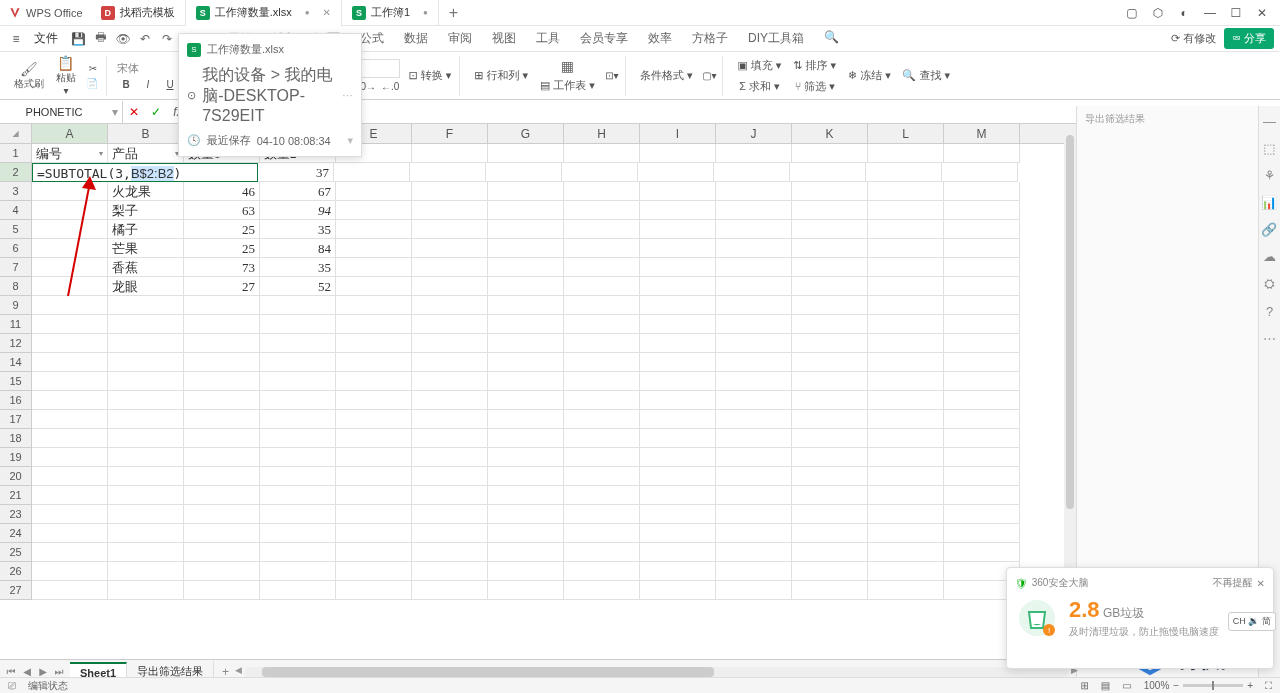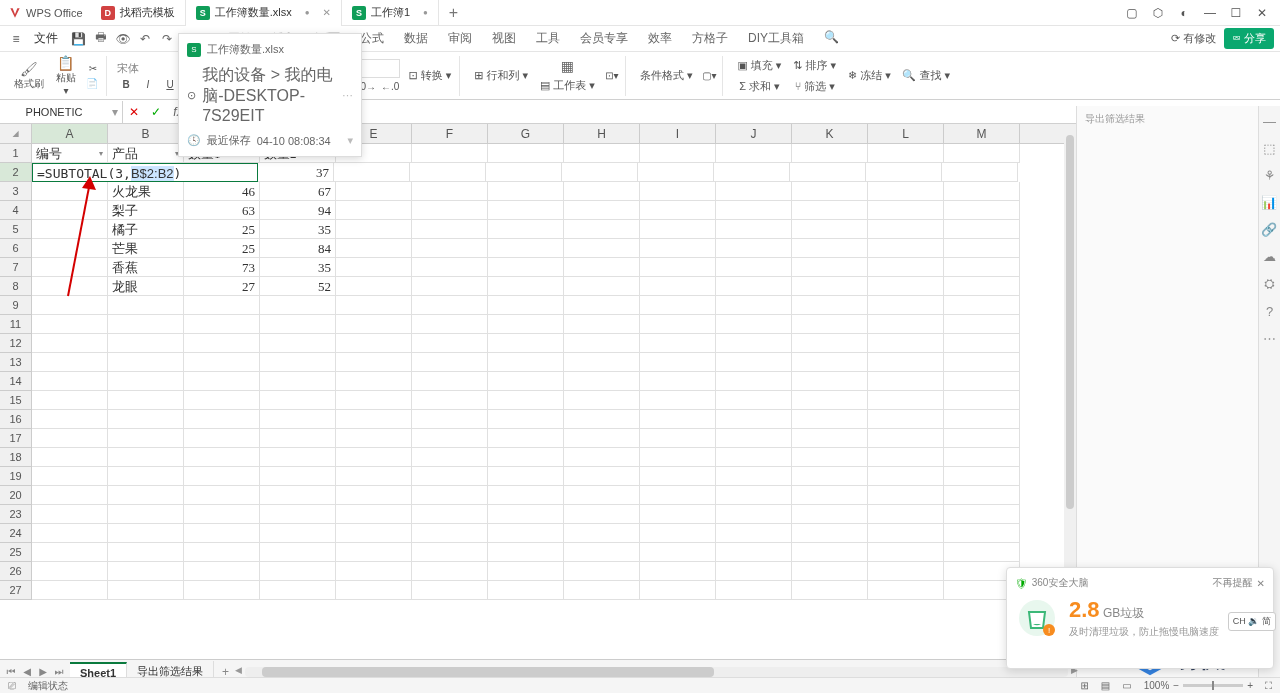--- a/index.html
+++ b/index.html
@@ -371,21 +371,21 @@
         <div class="cell" style="width: 76px;"></div>
         <div class="cell" style="width: 76px;"></div>
         <div class="cell" style="width: 76px;"></div>
         <div class="cell" style="width: 76px;"></div>
       </div>
       <div class="row">
         <div class="rh">4</div>
         <div class="cell" style="width: 76px;"></div>
         <div class="cell" style="width: 76px;">梨子</div>
         <div class="cell num" style="width: 76px;">63</div>
-        <div class="cell num" style="width: 76px;">94</div>
+        <div class="cell num" style="width: 76px; font-style: italic;">94</div>
         <div class="cell" style="width: 76px;"></div>
         <div class="cell" style="width: 76px;"></div>
         <div class="cell" style="width: 76px;"></div>
         <div class="cell" style="width: 76px;"></div>
         <div class="cell" style="width: 76px;"></div>
         <div class="cell" style="width: 76px;"></div>
         <div class="cell" style="width: 76px;"></div>
         <div class="cell" style="width: 76px;"></div>
         <div class="cell" style="width: 76px;"></div>
       </div>
@@ -495,36 +495,20 @@
         <div class="cell" style="width: 76px;"></div>
         <div class="cell" style="width: 76px;"></div>
         <div class="cell" style="width: 76px;"></div>
         <div class="cell" style="width: 76px;"></div>
         <div class="cell" style="width: 76px;"></div>
         <div class="cell" style="width: 76px;"></div>
         <div class="cell" style="width: 76px;"></div>
         <div class="cell" style="width: 76px;"></div>
       </div>
       <div class="row">
-        <div class="rh">13</div>
-        <div class="cell" style="width: 76px;"></div>
-        <div class="cell" style="width: 76px;"></div>
-        <div class="cell" style="width: 76px;"></div>
-        <div class="cell" style="width: 76px;"></div>
-        <div class="cell" style="width: 76px;"></div>
-        <div class="cell" style="width: 76px;"></div>
-        <div class="cell" style="width: 76px;"></div>
-        <div class="cell" style="width: 76px;"></div>
-        <div class="cell" style="width: 76px;"></div>
-        <div class="cell" style="width: 76px;"></div>
-        <div class="cell" style="width: 76px;"></div>
-        <div class="cell" style="width: 76px;"></div>
-        <div class="cell" style="width: 76px;"></div>
-      </div>
-      <div class="row">
         <div class="rh">14</div>
         <div class="cell" style="width: 76px;"></div>
         <div class="cell" style="width: 76px;"></div>
         <div class="cell" style="width: 76px;"></div>
         <div class="cell" style="width: 76px;"></div>
         <div class="cell" style="width: 76px;"></div>
         <div class="cell" style="width: 76px;"></div>
         <div class="cell" style="width: 76px;"></div>
         <div class="cell" style="width: 76px;"></div>
         <div class="cell" style="width: 76px;"></div>
@@ -608,20 +592,36 @@
         <div class="cell" style="width: 76px;"></div>
         <div class="cell" style="width: 76px;"></div>
         <div class="cell" style="width: 76px;"></div>
         <div class="cell" style="width: 76px;"></div>
         <div class="cell" style="width: 76px;"></div>
         <div class="cell" style="width: 76px;"></div>
         <div class="cell" style="width: 76px;"></div>
       </div>
       <div class="row">
         <div class="rh">20</div>
+        <div class="cell" style="width: 76px;"></div>
+        <div class="cell" style="width: 76px;"></div>
+        <div class="cell" style="width: 76px;"></div>
+        <div class="cell" style="width: 76px;"></div>
+        <div class="cell" style="width: 76px;"></div>
+        <div class="cell" style="width: 76px;"></div>
+        <div class="cell" style="width: 76px;"></div>
+        <div class="cell" style="width: 76px;"></div>
+        <div class="cell" style="width: 76px;"></div>
+        <div class="cell" style="width: 76px;"></div>
+        <div class="cell" style="width: 76px;"></div>
+        <div class="cell" style="width: 76px;"></div>
+        <div class="cell" style="width: 76px;"></div>
+      </div>
+      <div class="row">
+        <div class="rh">21</div>
         <div class="cell" style="width: 76px;"></div>
         <div class="cell" style="width: 76px;"></div>
         <div class="cell" style="width: 76px;"></div>
         <div class="cell" style="width: 76px;"></div>
         <div class="cell" style="width: 76px;"></div>
         <div class="cell" style="width: 76px;"></div>
         <div class="cell" style="width: 76px;"></div>
         <div class="cell" style="width: 76px;"></div>
         <div class="cell" style="width: 76px;"></div>
         <div class="cell" style="width: 76px;"></div>

